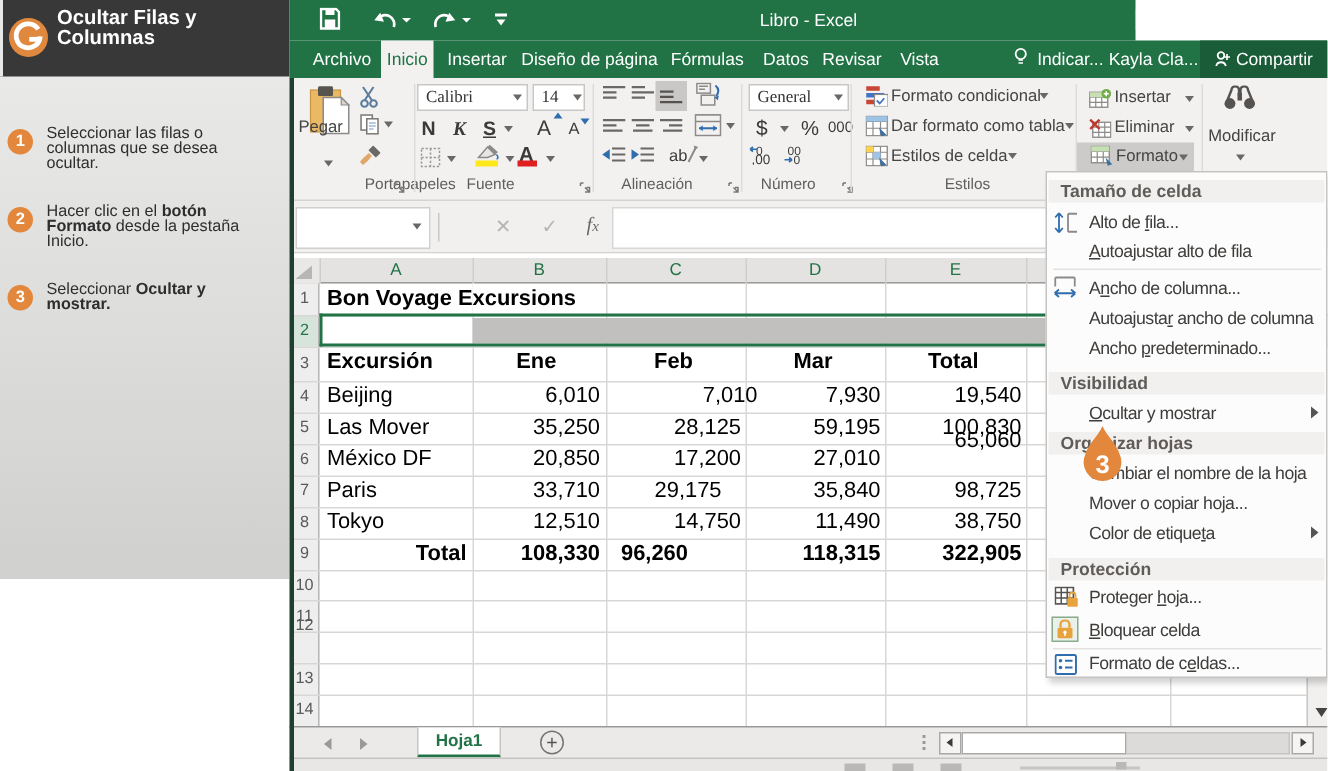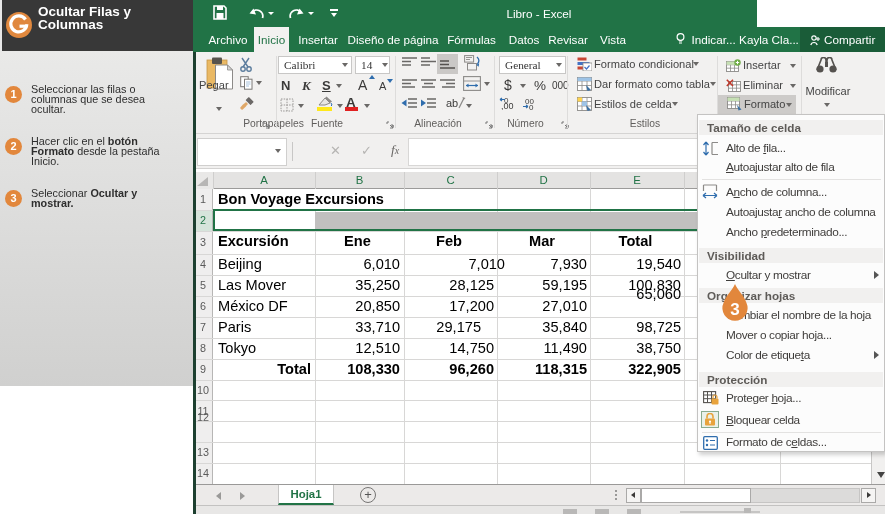--- a/index.html
+++ b/index.html
@@ -416,21 +416,21 @@
     <div class="cell" style="left:198px;top:150px;width:90px;text-align:right;">29,175</div>
     <div class="cell" style="left:304px;top:150px;width:90px;text-align:right;">35,840</div>
     <div class="cell" style="left:397px;top:150px;width:91px;text-align:right;">98,725</div>
     <div class="cell" style="left:25px;top:171px;">Tokyo</div>
     <div class="cell" style="left:122px;top:171px;width:85px;text-align:right;">12,510</div>
     <div class="cell" style="left:211px;top:171px;width:90px;text-align:right;">14,750</div>
     <div class="cell" style="left:304px;top:171px;width:90px;text-align:right;">11,490</div>
     <div class="cell" style="left:397px;top:171px;width:91px;text-align:right;">38,750</div>
     <div class="cell" style="left:20px;top:192px;width:98px;text-align:right;font-weight:bold;">Total</div>
     <div class="cell" style="left:122px;top:192px;width:85px;text-align:right;font-weight:bold;">108,330</div>
-    <div class="cell" style="left:211px;top:192px;width:90px;text-align:right;font-weight:bold;">96,260</div>
+    <div class="cell" style="left:221px;top:192px;width:90px;text-align:left;font-weight:bold;">96,260</div>
     <div class="cell" style="left:304px;top:192px;width:90px;text-align:right;font-weight:bold;">118,315</div>
     <div class="cell" style="left:397px;top:192px;width:91px;text-align:right;font-weight:bold;">322,905</div>
 
     <div class="ab" style="left:678px;top:283px;width:14px;height:32px;background:#f1f0ef;border-left:1px solid #c8c7c6;box-sizing:border-box;"></div>
     <div class="ab" style="left:684px;top:303px;width:0;height:0;border-left:4px solid transparent;border-right:4px solid transparent;border-top:6px solid #444;"></div>
   </div>
 
   <div id="tabsrow" class="ab">
     <div class="ab" style="left:23px;top:7px;width:0;height:0;border-top:4px solid transparent;border-bottom:4px solid transparent;border-right:5.5px solid #9a9998;"></div>
     <div class="ab" style="left:47px;top:7px;width:0;height:0;border-top:4px solid transparent;border-bottom:4px solid transparent;border-left:5.5px solid #9a9998;"></div>

